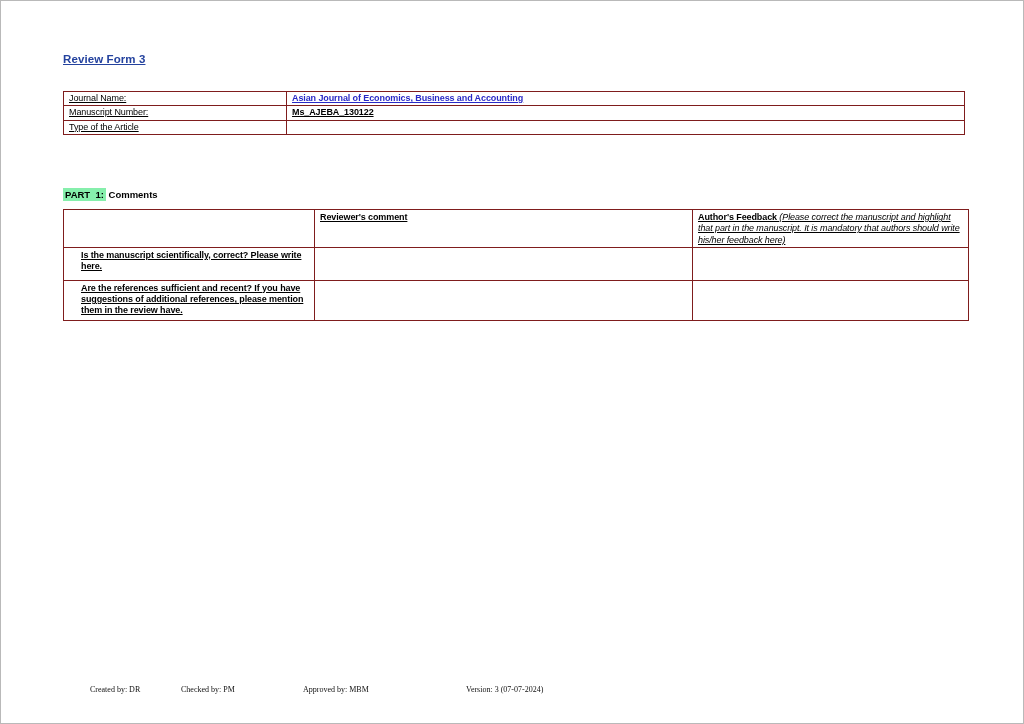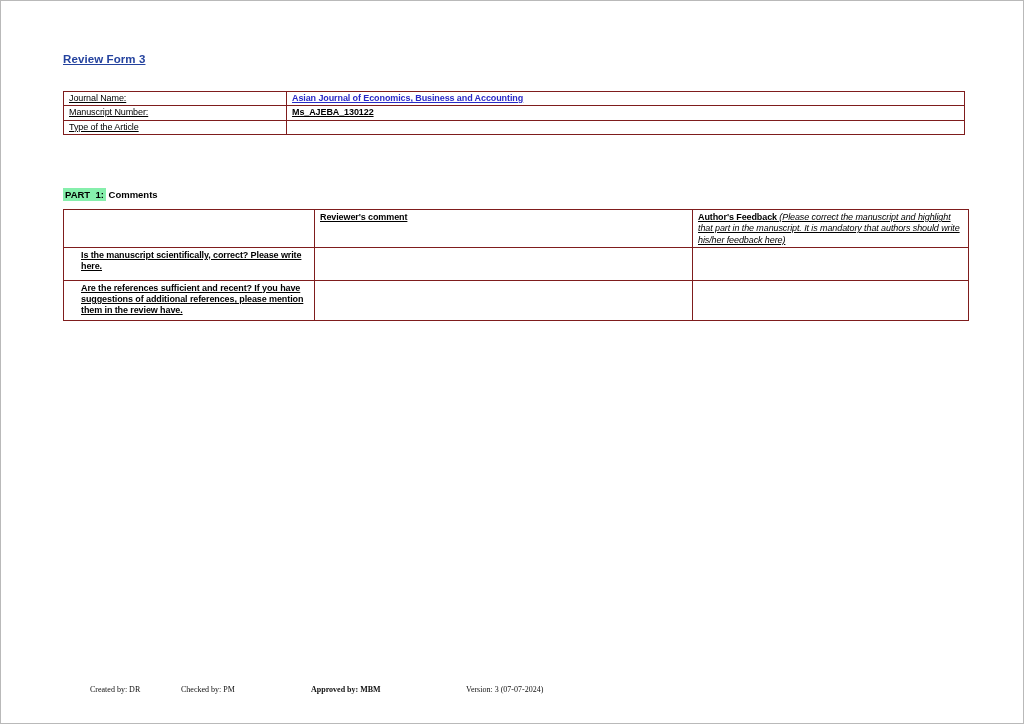--- a/index.html
+++ b/index.html
@@ -72,21 +72,21 @@
   .author-note { font-weight:normal; font-style:italic; }
   
   .footer {
     position:absolute; left:0; top:684px; width:100%;
     font-family:"Liberation Serif","DejaVu Serif",serif;
     font-size:8px; color:#111;
   }
   .footer span { position:absolute; top:0; white-space:nowrap; }
   .f1 { left:80px;margin-left:9px; }
   .f2 { left:180px; }
-  .f3 { left:310px;font-weight:bold; }
+  .f3 { left:302px; }
   .f4 { left:465px; }
 </style>
 </head>
 <body>
 
 <div class="page">
 
   <div class="form-title" style="color: rgb(36, 66, 158);">Review Form 3</div>
 
   <table class="info-table">

